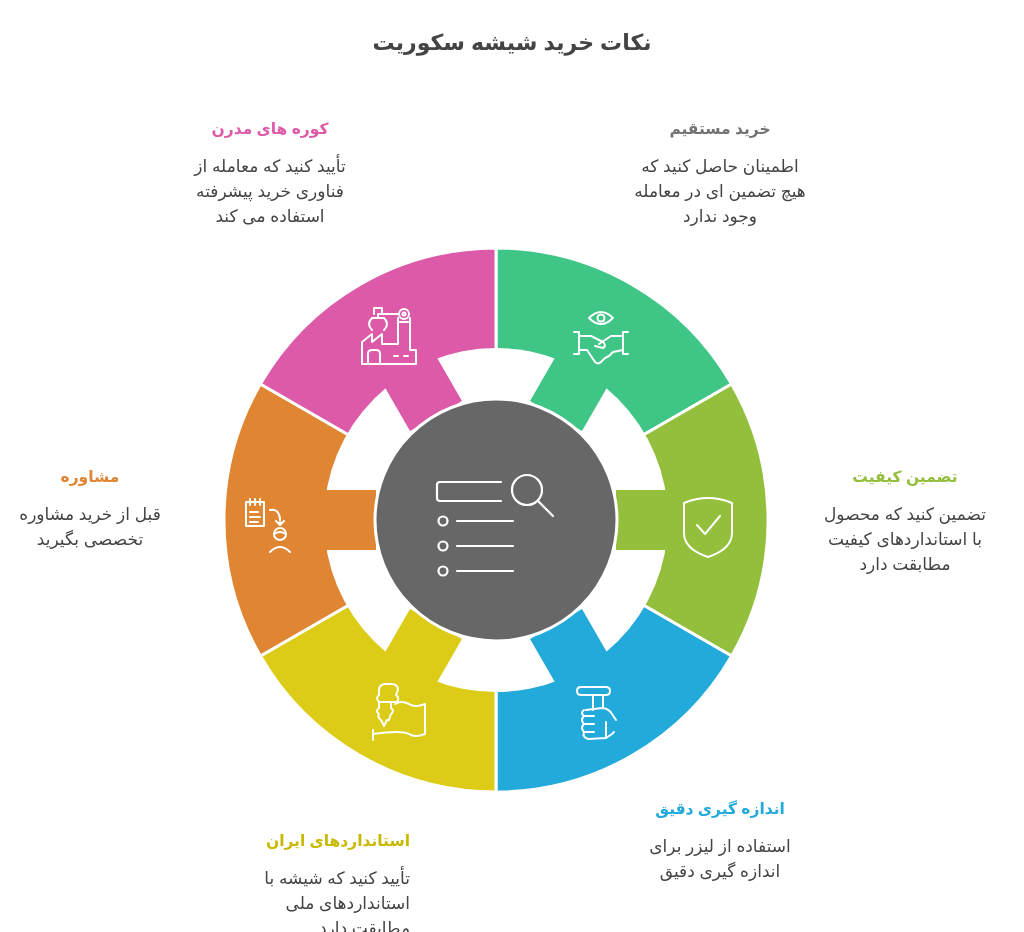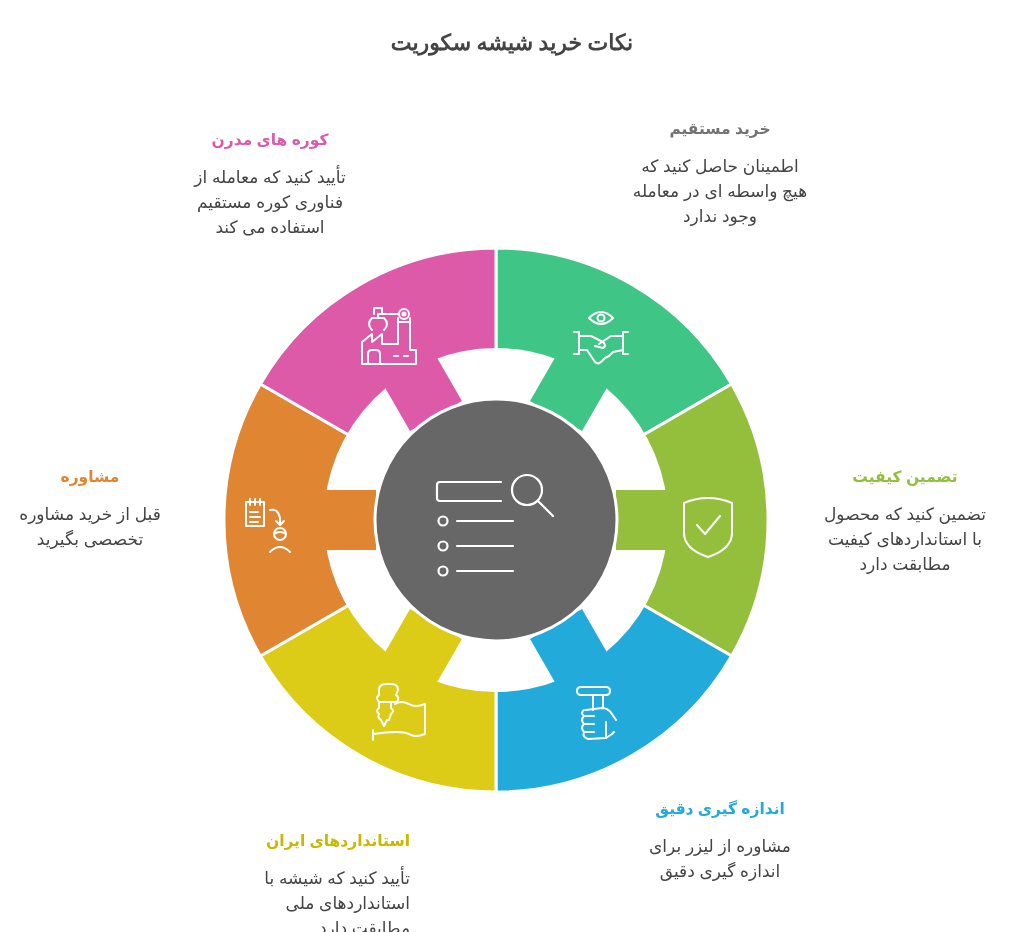--- a/index.html
+++ b/index.html
@@ -1,19 +1,19 @@
 <!DOCTYPE html>
 <html><head>
 <meta charset="utf-8">
 <style>
   html, body { margin: 0; padding: 0; background: #ffffff; }
   body { width: 1024px; height: 932px; position: relative; overflow: hidden;
          font-family: "Liberation Sans", "DejaVu Sans", sans-serif; }
   .title { position: absolute; top: 30px; left: 0; width: 1024px; text-align: center;
-           font-size: 22px; font-weight: bold; color: #444444; direction: rtl; font-family: Liberation Serif, serif; }
+           font-size: 22px; font-weight: bold; color: #444444; direction: rtl; }
   .wheel { position: absolute; left: 0; top: 0; }
   .label { position: absolute; text-align: center; direction: rtl; }
   .label .head { font-size: 15.5px; font-weight: bold; margin-bottom: 16px; }
   .label .desc { font-size: 17px; color: #444444; line-height: 25px; }
 </style>
 </head>
 <body>
 
 <div class="title">نکات خرید شیشه سکوریت</div>
 
@@ -117,30 +117,30 @@
     <path d="M8,-18 L8,-14 M20,-18 L20,-14"></path>
     <path d="M-18,-18 L-6,-18 M-18,-18 Q-24,-12 -18,-6 M-6,-18 Q0,-12 -6,-6"></path>
     <path d="M-16,-28 L-8,-28 L-8,-22 M-16,-28 L-16,-22"></path>
   </g>
 </svg>
 
 <div class="label" style="left:580px; top:120px; width:280px;">
   <div class="head" style="color:#737373;">خرید مستقیم</div>
   <div class="desc">
     <div>اطمینان حاصل کنید که</div>
-    <div>هیچ واسطه ای در معامله</div>
+    <div>هیچ تضمین ای در معامله</div>
     <div>وجود ندارد</div>
   </div>
 </div>
 
-<div class="label" style="left:130px; top:131px; width:280px;">
+<div class="label" style="left:130px; top:120px; width:280px;">
   <div class="head" style="color:#dd5aa9;">کوره های مدرن</div>
   <div class="desc">
     <div>تأیید کنید که معامله از</div>
-    <div>فناوری کوره مستقیم</div>
+    <div>فناوری خرید پیشرفته</div>
     <div>استفاده می کند</div>
   </div>
 </div>
 
 <div class="label" style="left:780px; top:468px; width:250px;">
   <div class="head" style="color:#93bf3d;">تضمین کیفیت</div>
   <div class="desc">
     <div>تضمین کنید که محصول</div>
     <div>با استانداردهای کیفیت</div>
     <div>مطابقت دارد</div>
@@ -151,21 +151,21 @@
   <div class="head" style="color:#e08532;">مشاوره</div>
   <div class="desc">
     <div>قبل از خرید مشاوره</div>
     <div>تخصصی بگیرید</div>
   </div>
 </div>
 
 <div class="label" style="left:590px; top:800px; width:260px;">
   <div class="head" style="color:#22aadb;">اندازه گیری دقیق</div>
   <div class="desc">
-    <div>مشاوره از لیزر برای</div>
+    <div>استفاده از لیزر برای</div>
     <div>اندازه گیری دقیق</div>
   </div>
 </div>
 
 <div class="label" style="left:150px; top:832px; width:260px;text-align:right;">
   <div class="head" style="color:#c9b800;">استانداردهای ایران</div>
   <div class="desc">
     <div>تأیید کنید که شیشه با</div>
     <div>استانداردهای ملی</div>
     <div>مطابقت دارد</div>

